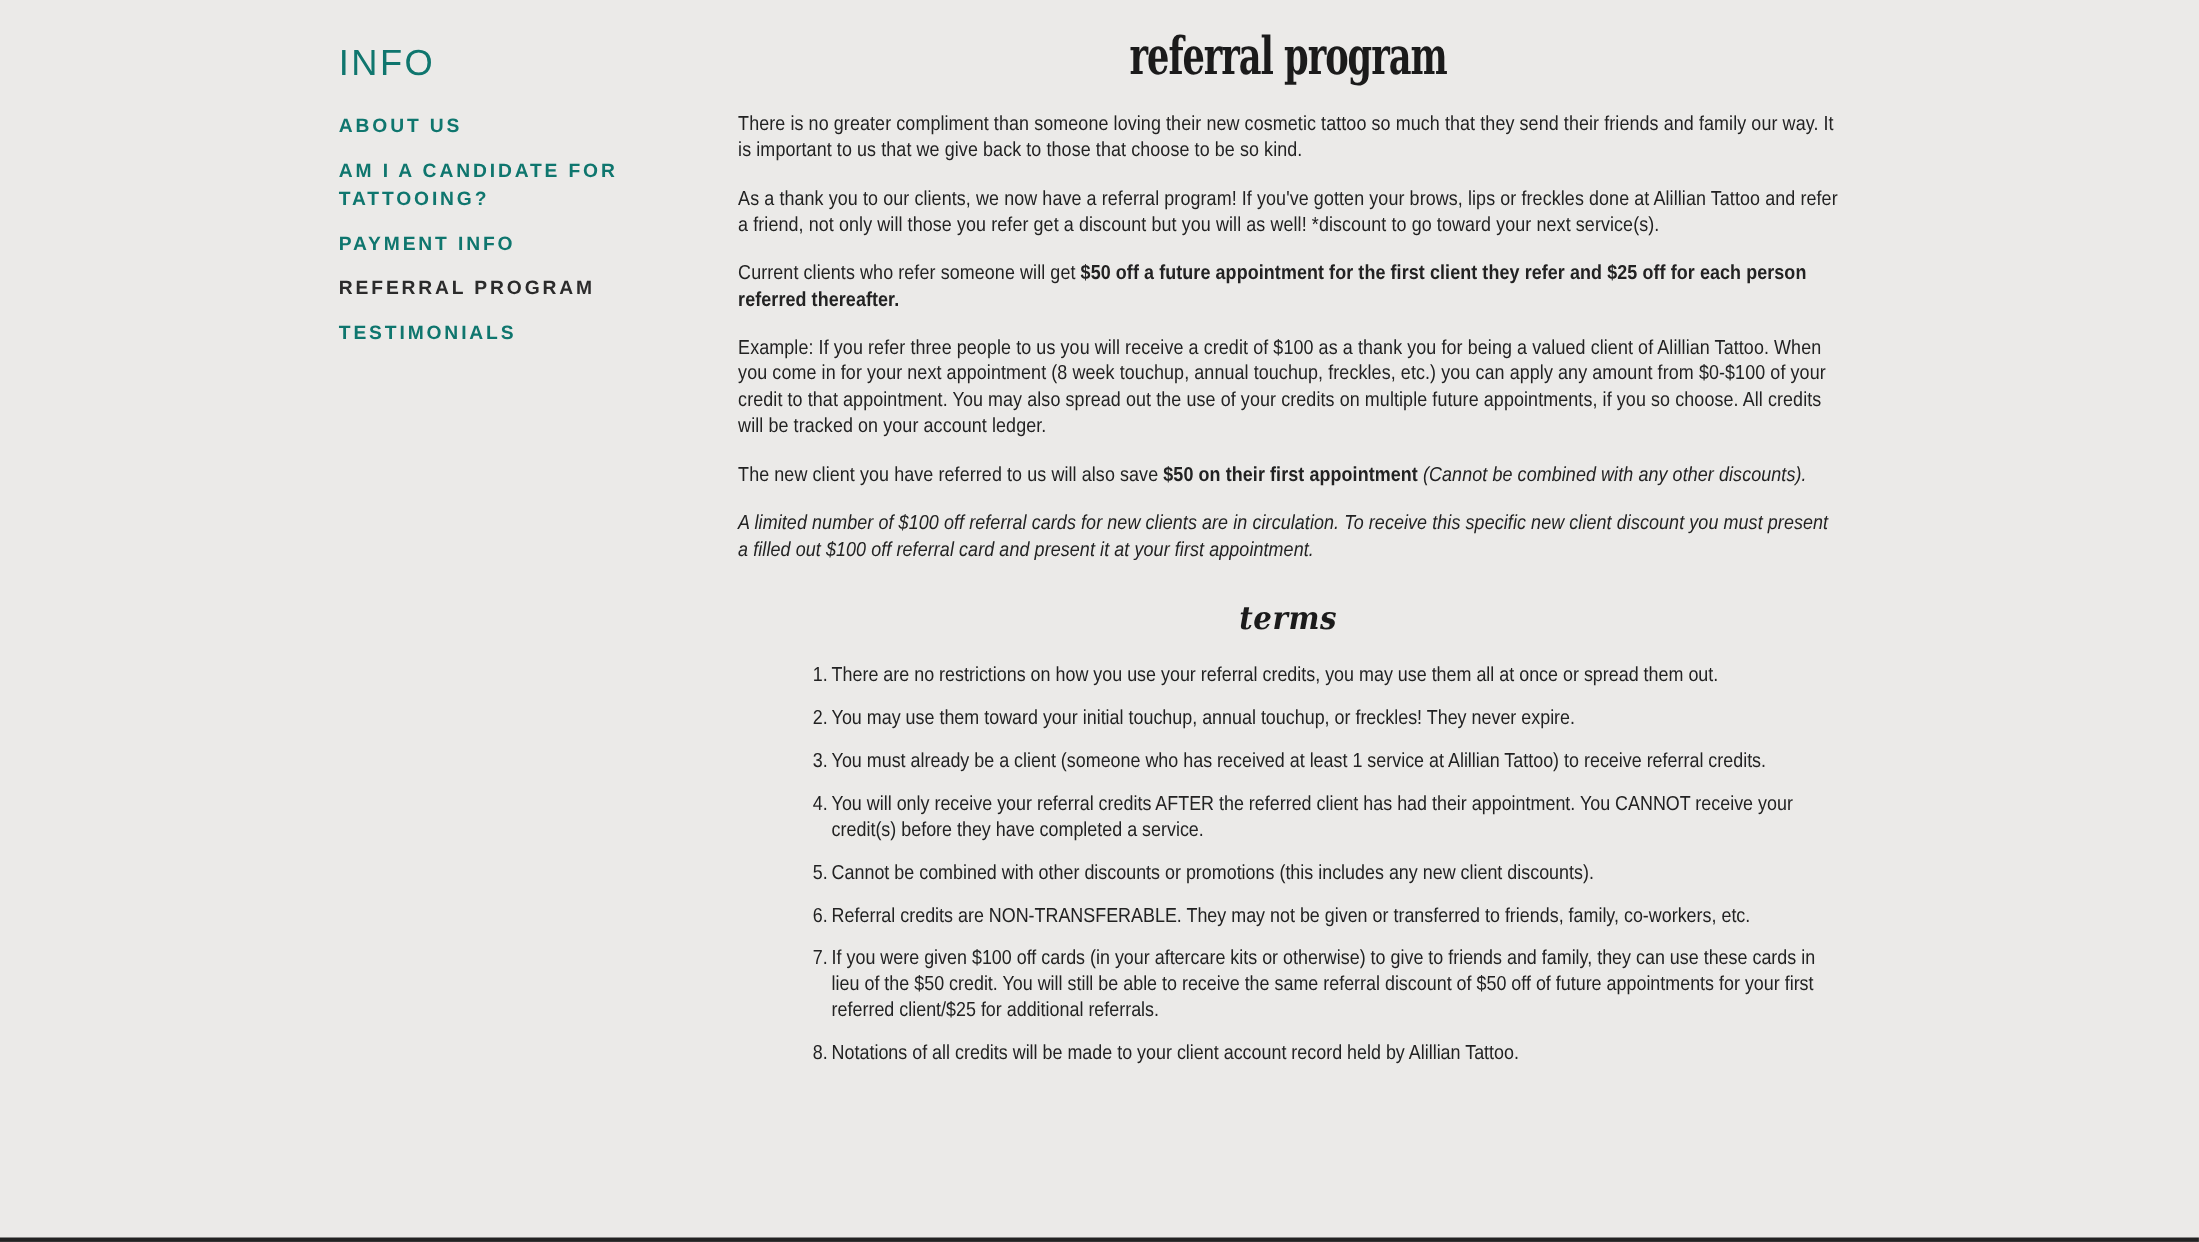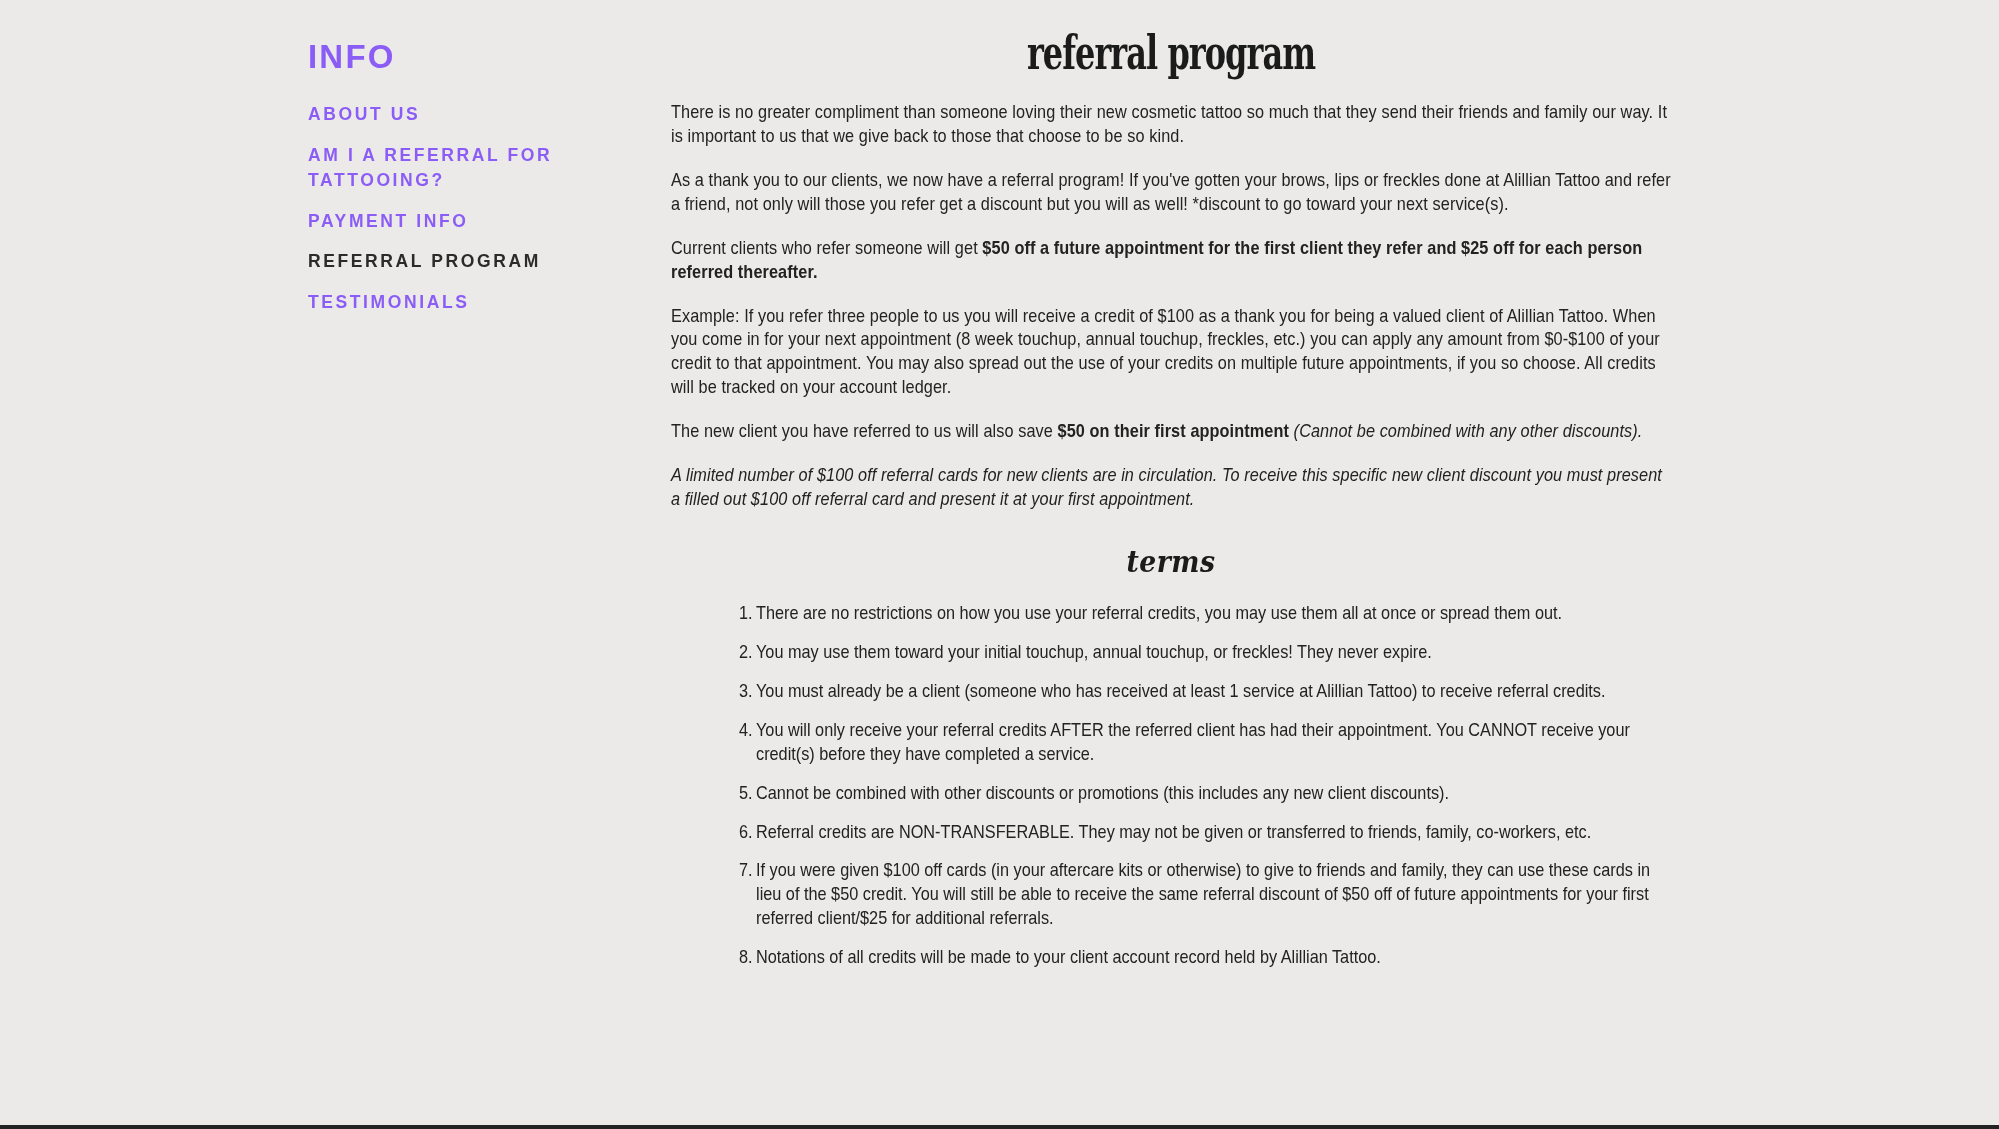--- a/index.html
+++ b/index.html
@@ -25,37 +25,37 @@
   
   .sidebar {
     position: absolute;
     left: 308px;
     top: 40px;
     width: 290px;
   }
   .sidebar-heading {
     font-family: "Liberation Sans", sans-serif;
     font-size: 33px;
-    font-weight: 700;
+    font-weight: 400;
     letter-spacing: 2.2px;
-    color: #8b5cf6;
+    color: #0f766e;
     line-height: 1;
     margin-bottom: 29px;
     white-space: nowrap;
   }
   .nav-list {
     list-style: none;
     margin: 0;
     padding: 0;
   }
   .nav-item {
     font-size: 17.5px;
     letter-spacing: 2.6px;
     line-height: 1.42;
-    color: #8b5cf6;
+    color: #0f766e;
     font-weight: 600;
     margin-bottom: 16px;
     cursor: pointer;
     max-width: 260px;
   }
   .nav-item.active {
     color: #2b2b2b;
     font-weight: 700;
   }
 
@@ -147,21 +147,21 @@
 </style>
 </head>
 <body>
 
 <div class="page">
 
   <nav class="sidebar">
     <div class="sidebar-heading">INFO</div>
     <ul class="nav-list">
       <li class="nav-item">ABOUT US</li>
-      <li class="nav-item">AM I A REFERRAL FOR TATTOOING?</li>
+      <li class="nav-item">AM I A CANDIDATE FOR TATTOOING?</li>
       <li class="nav-item">PAYMENT INFO</li>
       <li class="nav-item active">REFERRAL PROGRAM</li>
       <li class="nav-item">TESTIMONIALS</li>
     </ul>
   </nav>
 
   <main class="content">
 
     <h1 class="title-referral">referral program</h1>
 

